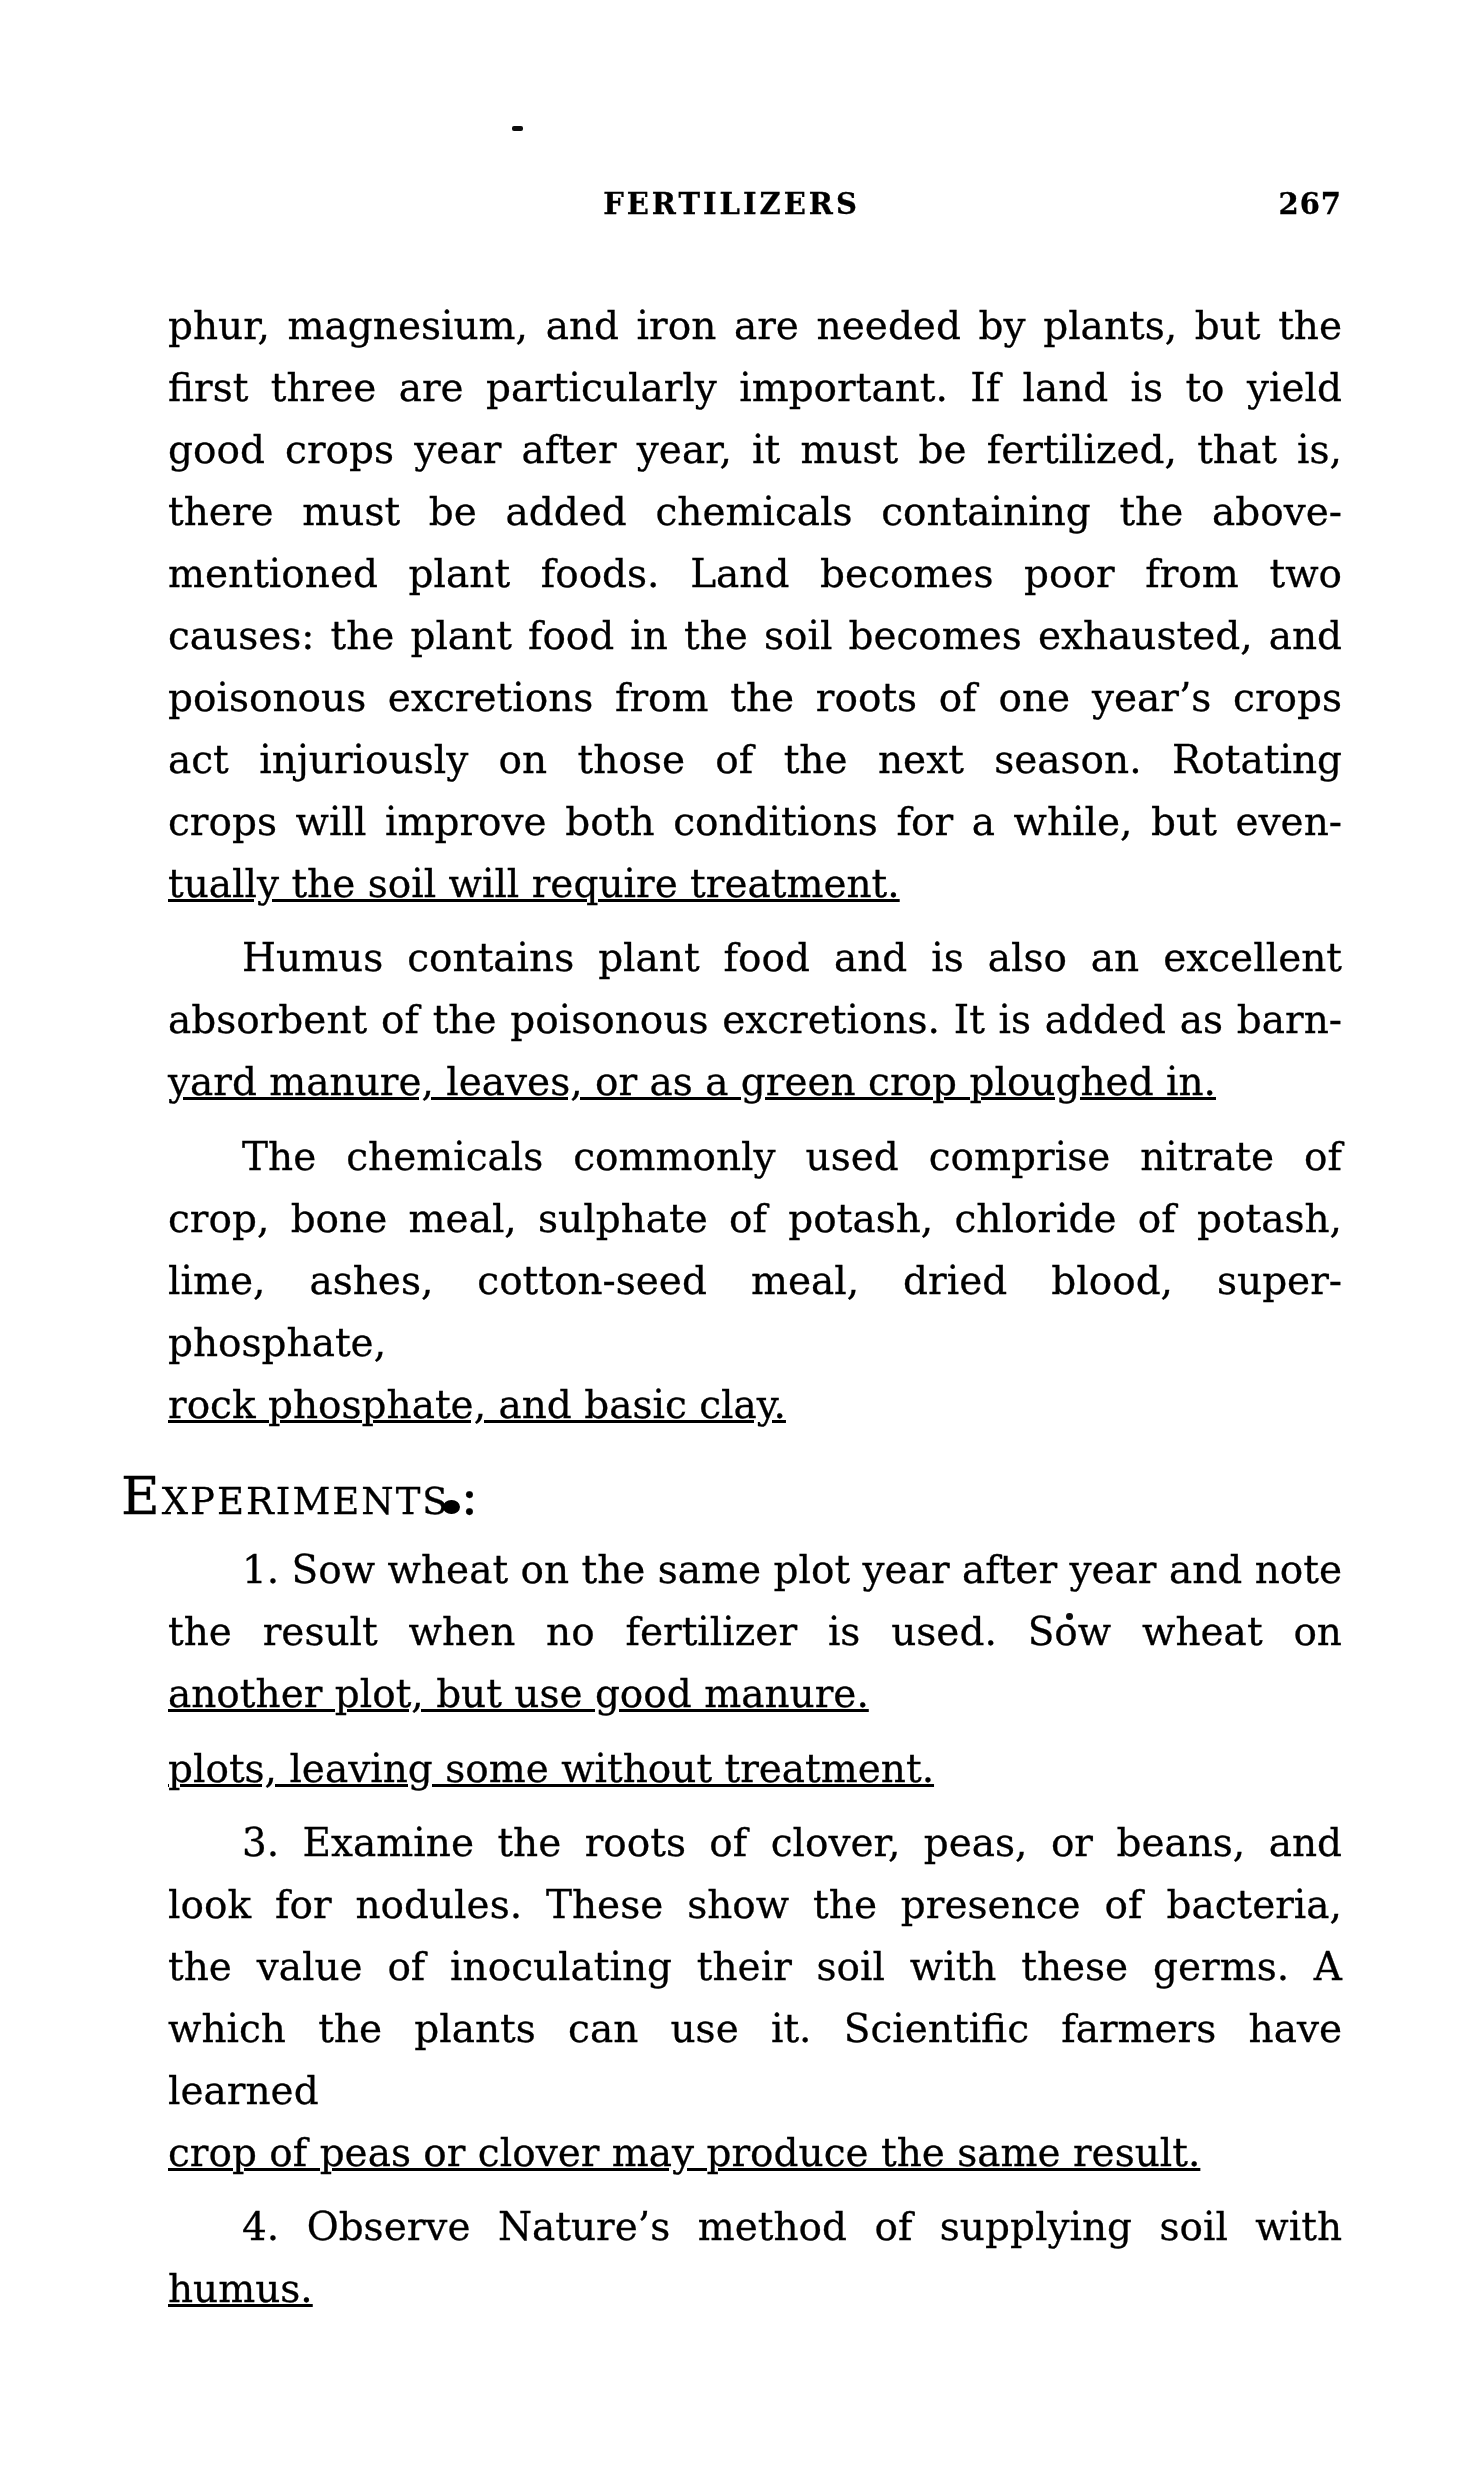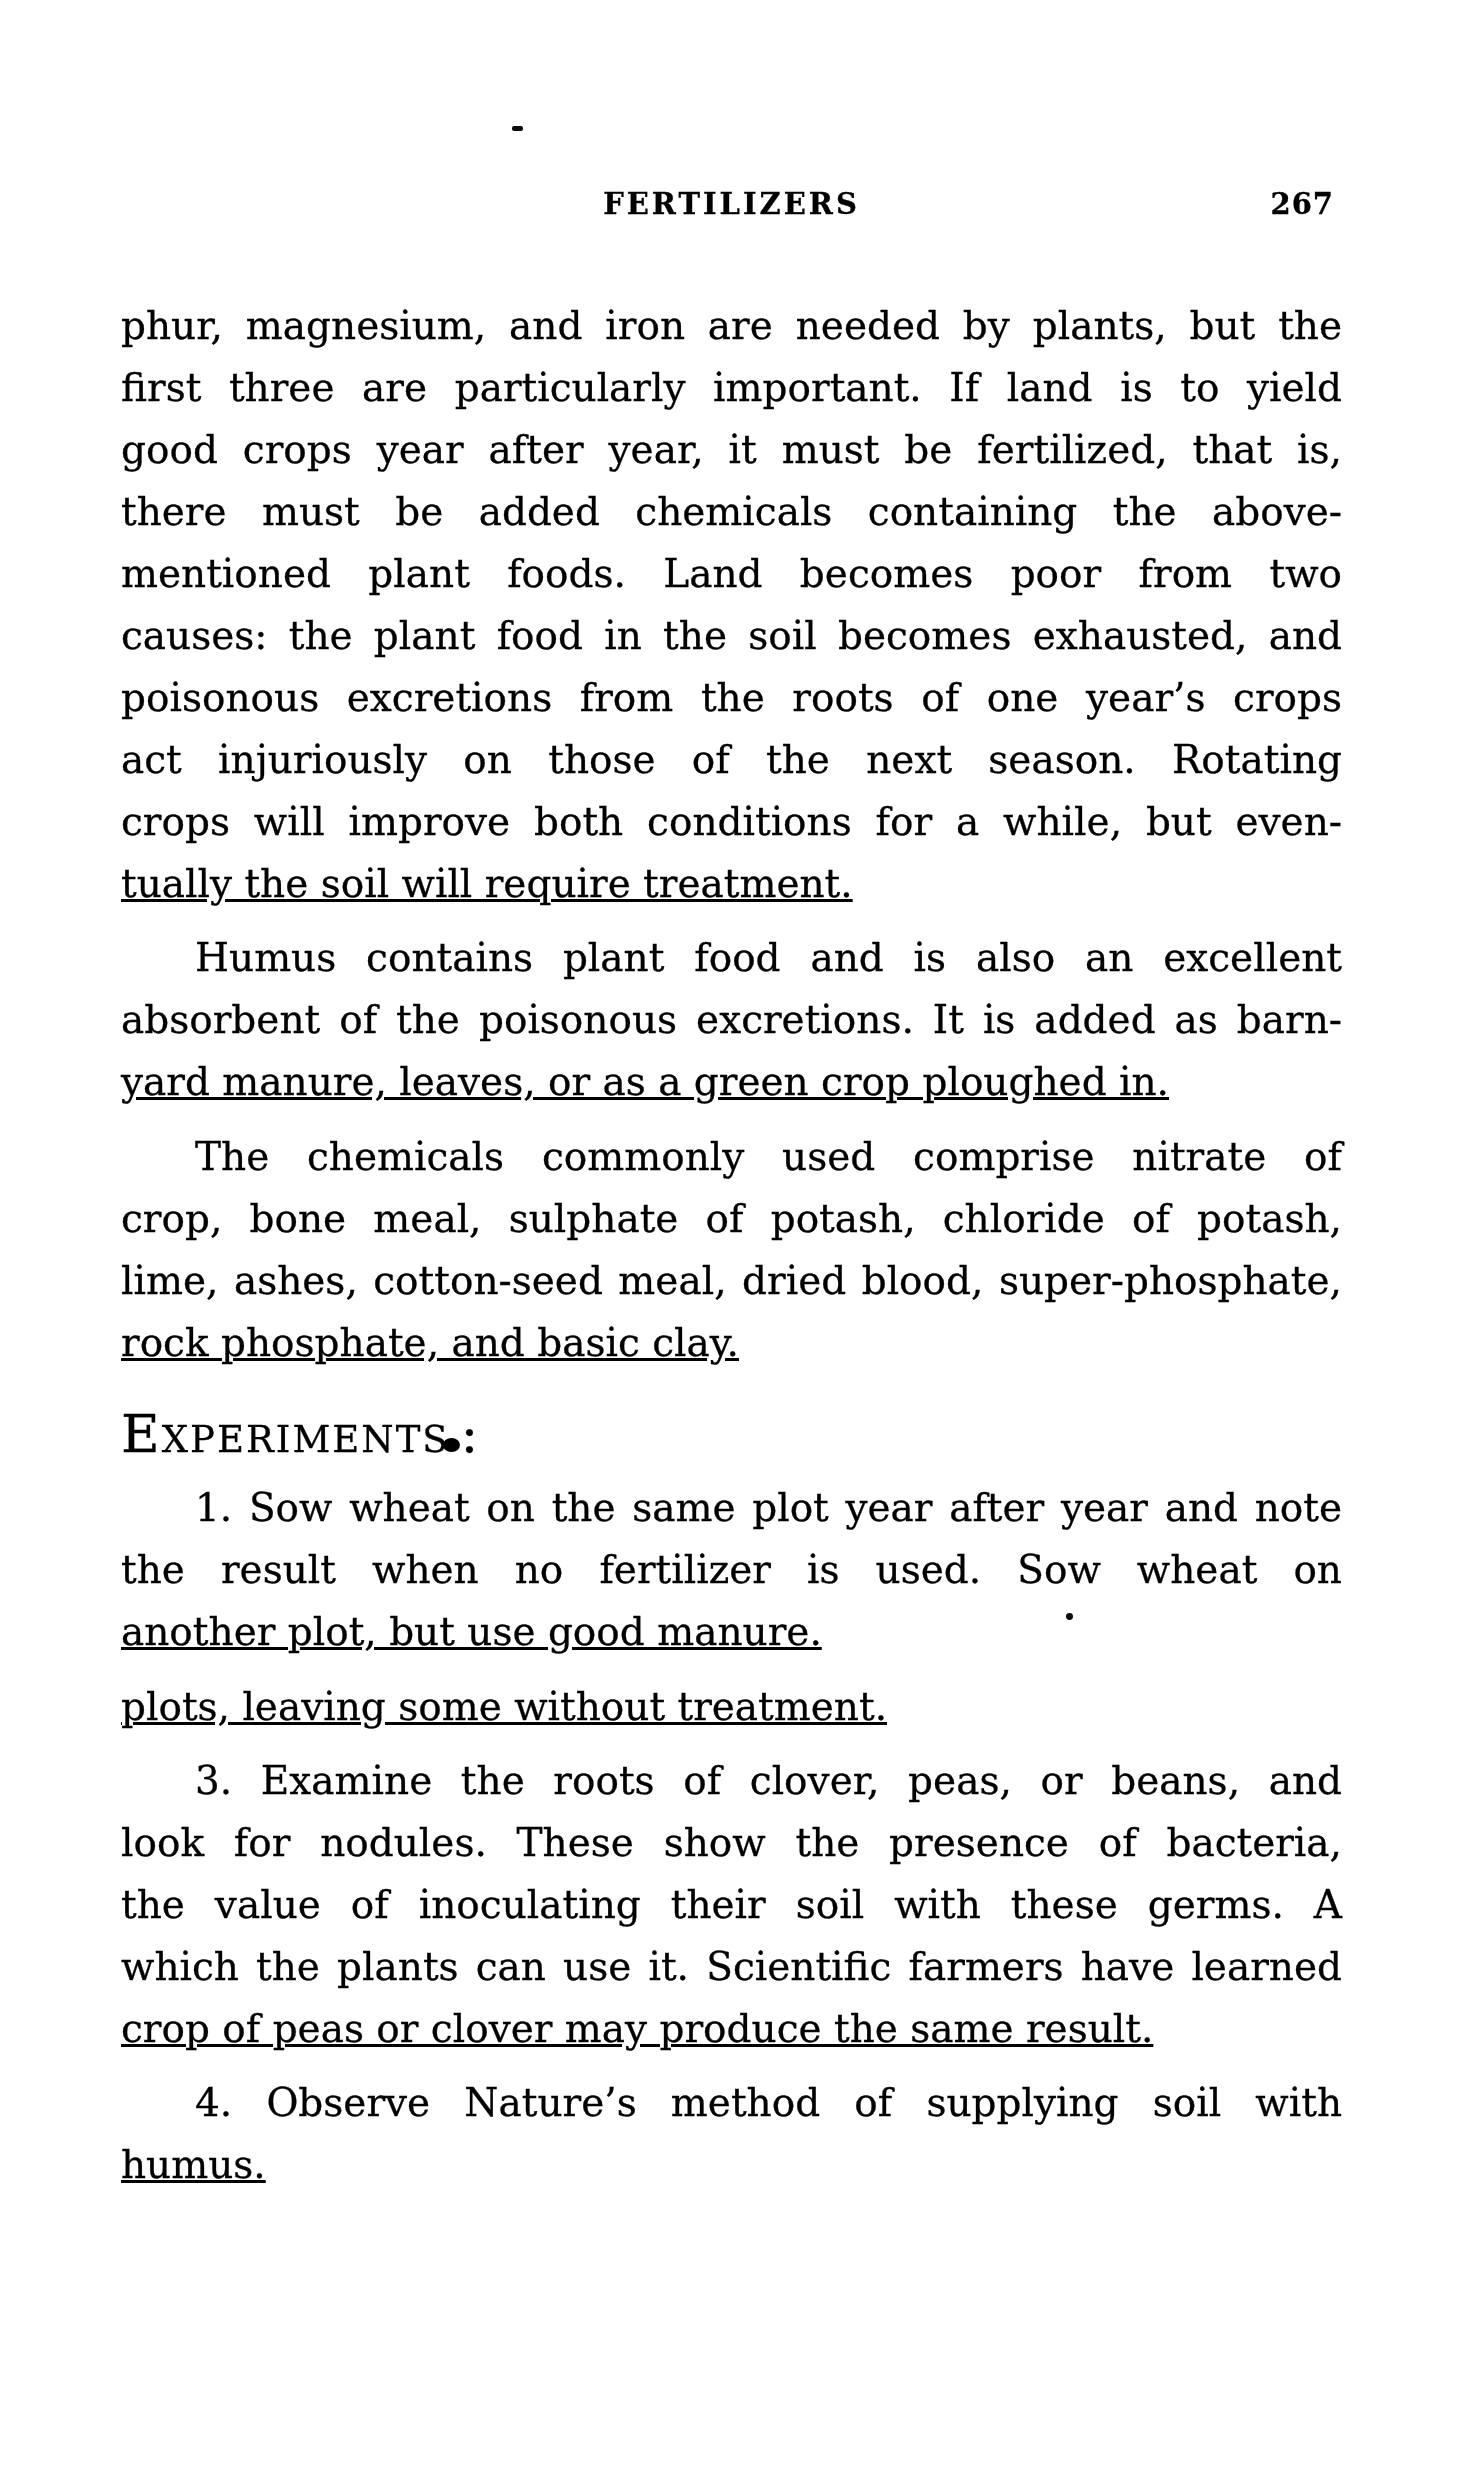--- a/index.html
+++ b/index.html
@@ -27,42 +27,42 @@
   }
   .header-title {
     position: absolute;
     left: 50%;
     transform: translateX(-50%);
     letter-spacing: 3px;
     white-space: nowrap;
   }
   .header-page-number {
     position: absolute;
-    right: 8px;
+    right: 0;
     top: 0;
     letter-spacing: 1px;
   }
 
   
   .body-text {
     position: absolute;
     top: 295px;
     left: 121px;
     width: 1221px;
     font-size: 39px;
   }
   .line {
     line-height: 62px;
     text-align: justify;
     text-align-last: justify;
     text-justify: inter-word;
   }
   .line.last  { text-align-last: left; text-decoration: underline; }
   .line.indent { text-indent: 74px; }
-  .para { margin-top: 12.3px; }
+  .para { margin-top: 12.3px; margin-left: 47px; }
   #intro .para:first-child { margin-top: 0; }
 
   
   .heading {
     margin-top: 29.6px;
     line-height: 62px;
     font-size: 53px;
     letter-spacing: 2px;
   }
   .heading .smallcaps { font-variant: small-caps; }

